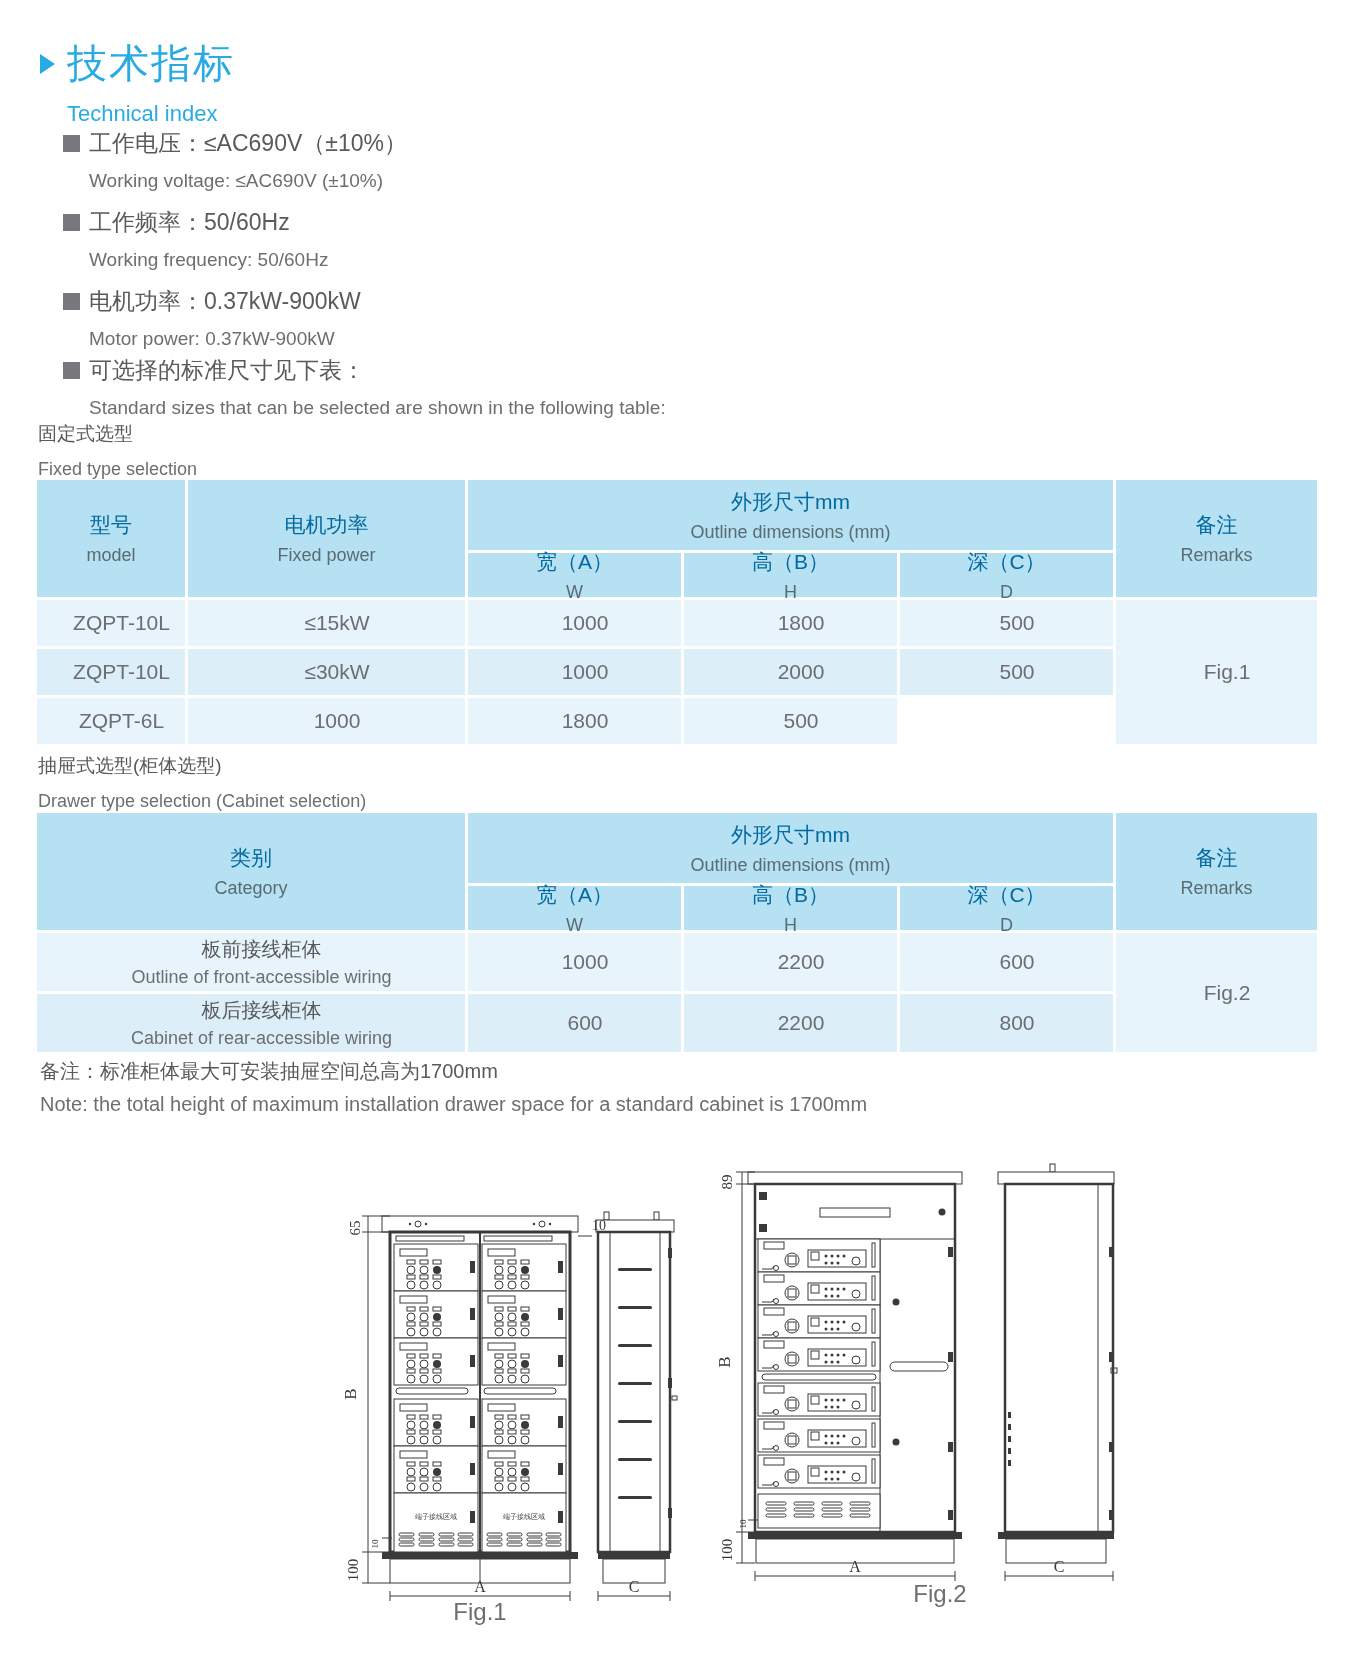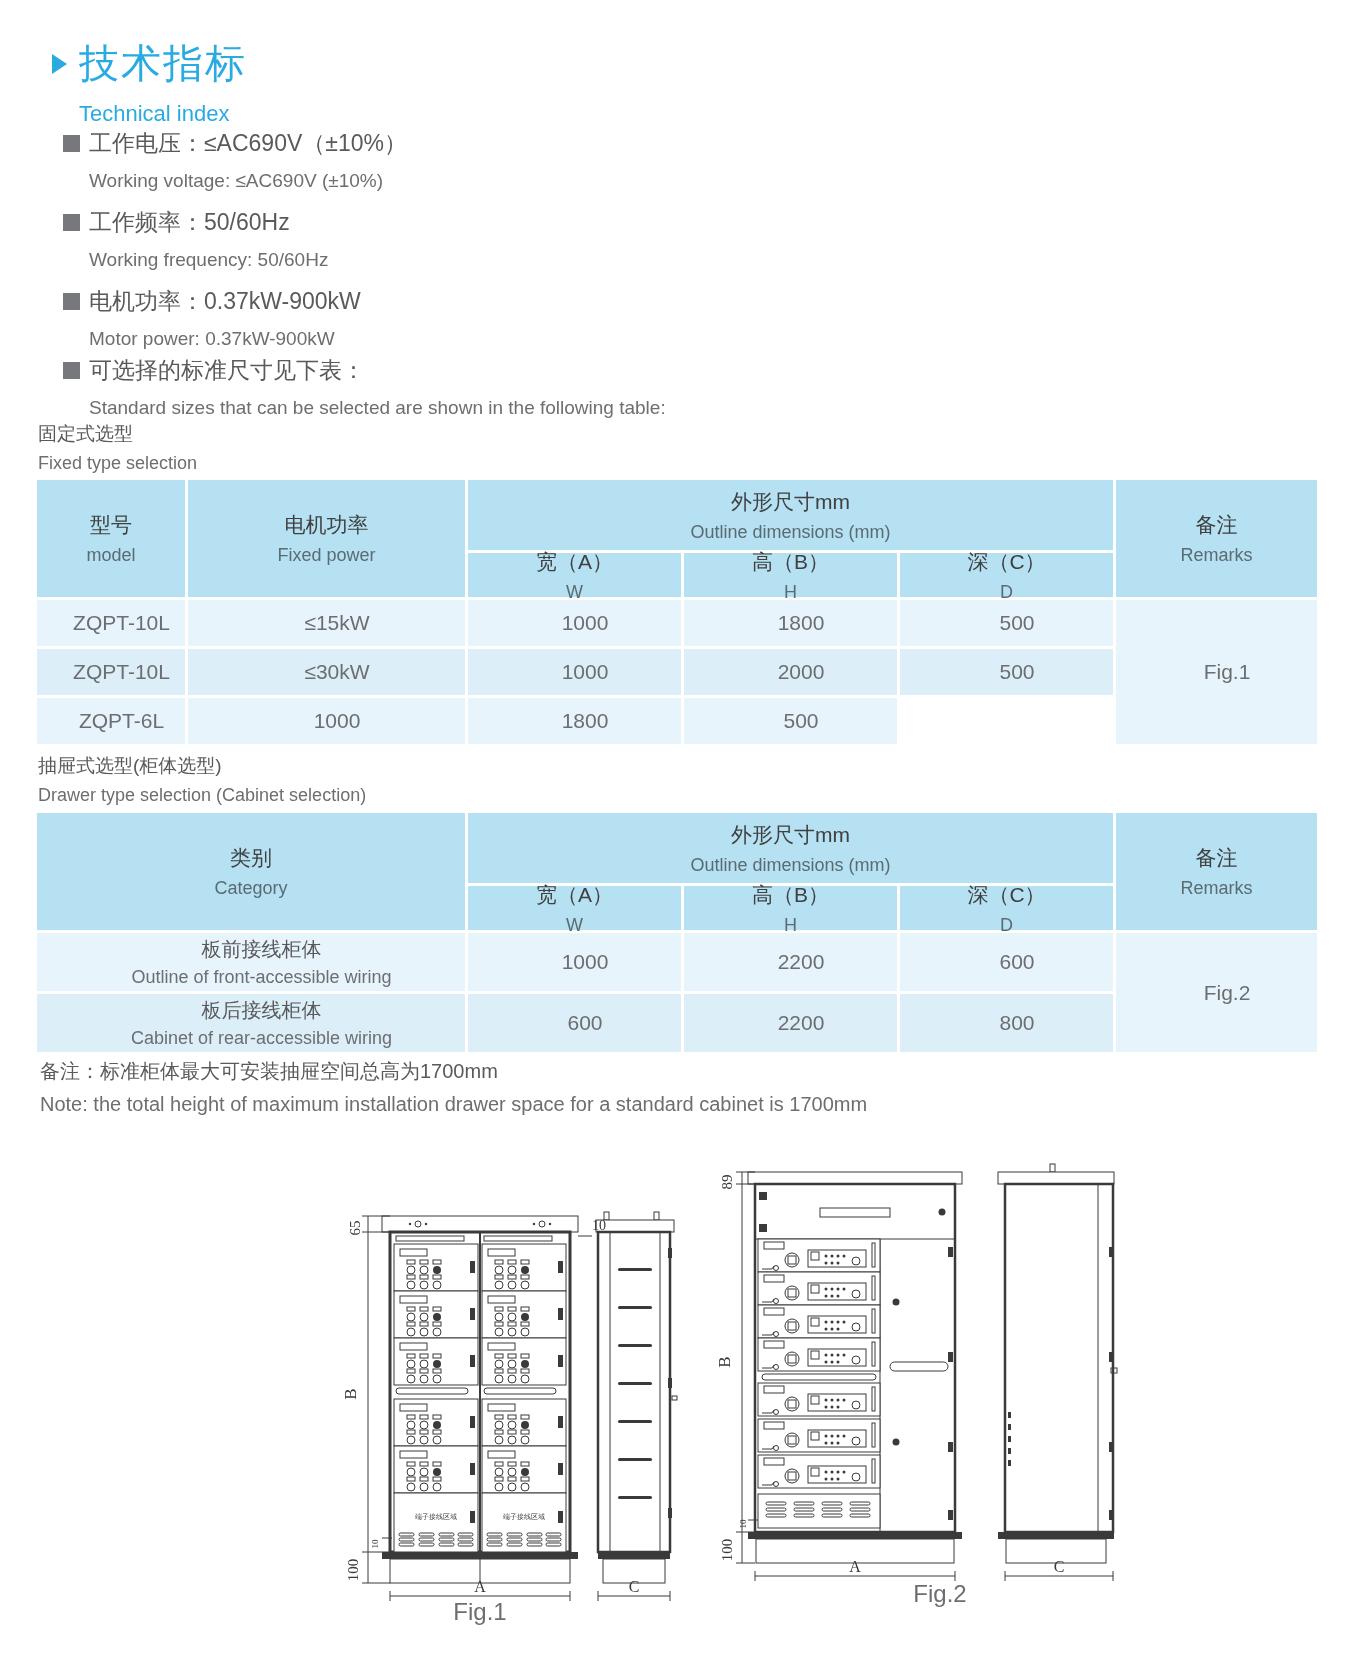--- a/index.html
+++ b/index.html
@@ -1,44 +1,44 @@
 <!DOCTYPE html>
 <html><head>
 <meta charset="utf-8">
 <style>
   html,body{margin:0;padding:0;background:#fff;}
   .page{
     position:relative;width:1357px;height:1660px;background:#ffffff;overflow:hidden;
     font-family:"Liberation Sans","DejaVu Sans",sans-serif;color:#58595b;
   }
   
-  .title-block{position:absolute;left:52px;top:36px;}
+  .title-block{position:absolute;left:40px;top:36px;}
   .title-row{display:flex;align-items:center;}
   .tri{width:0;height:0;border-left:15px solid #29abe2;border-top:10px solid transparent;border-bottom:10px solid transparent;margin-right:12px;}
   .title-zh{font-size:40px;color:#29abe2;letter-spacing:2px;}
   .title-en{font-size:22px;color:#29abe2;margin:10px 0 0 27px;}
   
   .specs-col{position:absolute;width:640px;}
   .specs-left{left:63px;top:128px;}
   .specs-right{left:703px;top:128px;}
   .spec-item{margin-bottom:15px;}
   .spec-zh{display:flex;align-items:center;font-size:23px;color:#595a5c;}
   .bullet{flex:0 0 auto;width:17px;height:17px;background:#77787b;margin-right:9px;}
   .spec-en{font-size:19px;color:#6d6e71;margin:11px 0 0 26px;}
   .intro{position:absolute;left:63px;top:355px;width:900px;}
   
   .sec-label{position:absolute;left:38px;}
   .sec-zh{font-size:19px;color:#58595b;}
-  .sec-en{font-size:18px;color:#6d6e71;margin-top:6px;}
+  .sec-en{font-size:18px;color:#6d6e71;margin-top:12px;}
   
   .tbl{position:absolute;left:37px;width:1280px;display:grid;gap:3px;}
   .t1{top:480px;grid-template-columns:148px 277px 213px 213px 213px 201px;grid-template-rows:70px 44px 46px 46px 46px;}
   .t2{top:813px;grid-template-columns:428px 213px 213px 213px 201px;grid-template-rows:70px 44px 58px 58px;}
   .hcell{background:#b5e1f3;display:flex;flex-direction:column;align-items:center;justify-content:center;text-align:center;}
-  .hcell .zh{font-size:21px;color:#404040;}
+  .hcell .zh{font-size:21px;color:#0369a1;}
   .hcell .en{font-size:18px;color:#5b6b72;margin-top:6px;}
   .dcell{background:#e7f4fb;display:flex;flex-direction:column;align-items:center;justify-content:center;font-size:21px;color:#6d6e71;text-align:center;padding-left:21px;}
   .dcell.alt{background:#dceef8;}
   .dcell .zh{font-size:20px;color:#58595b;}
   .dcell .en{font-size:18px;color:#6d6e71;margin-top:4px;}
   .span2r{grid-row:1/3;}
   .span3c{grid-column:3/6;}
   .t2 .span3c{grid-column:2/5;}
   .rem1{grid-column:6;grid-row:3/6;}
   .rem2{grid-column:5;grid-row:3/5;}

